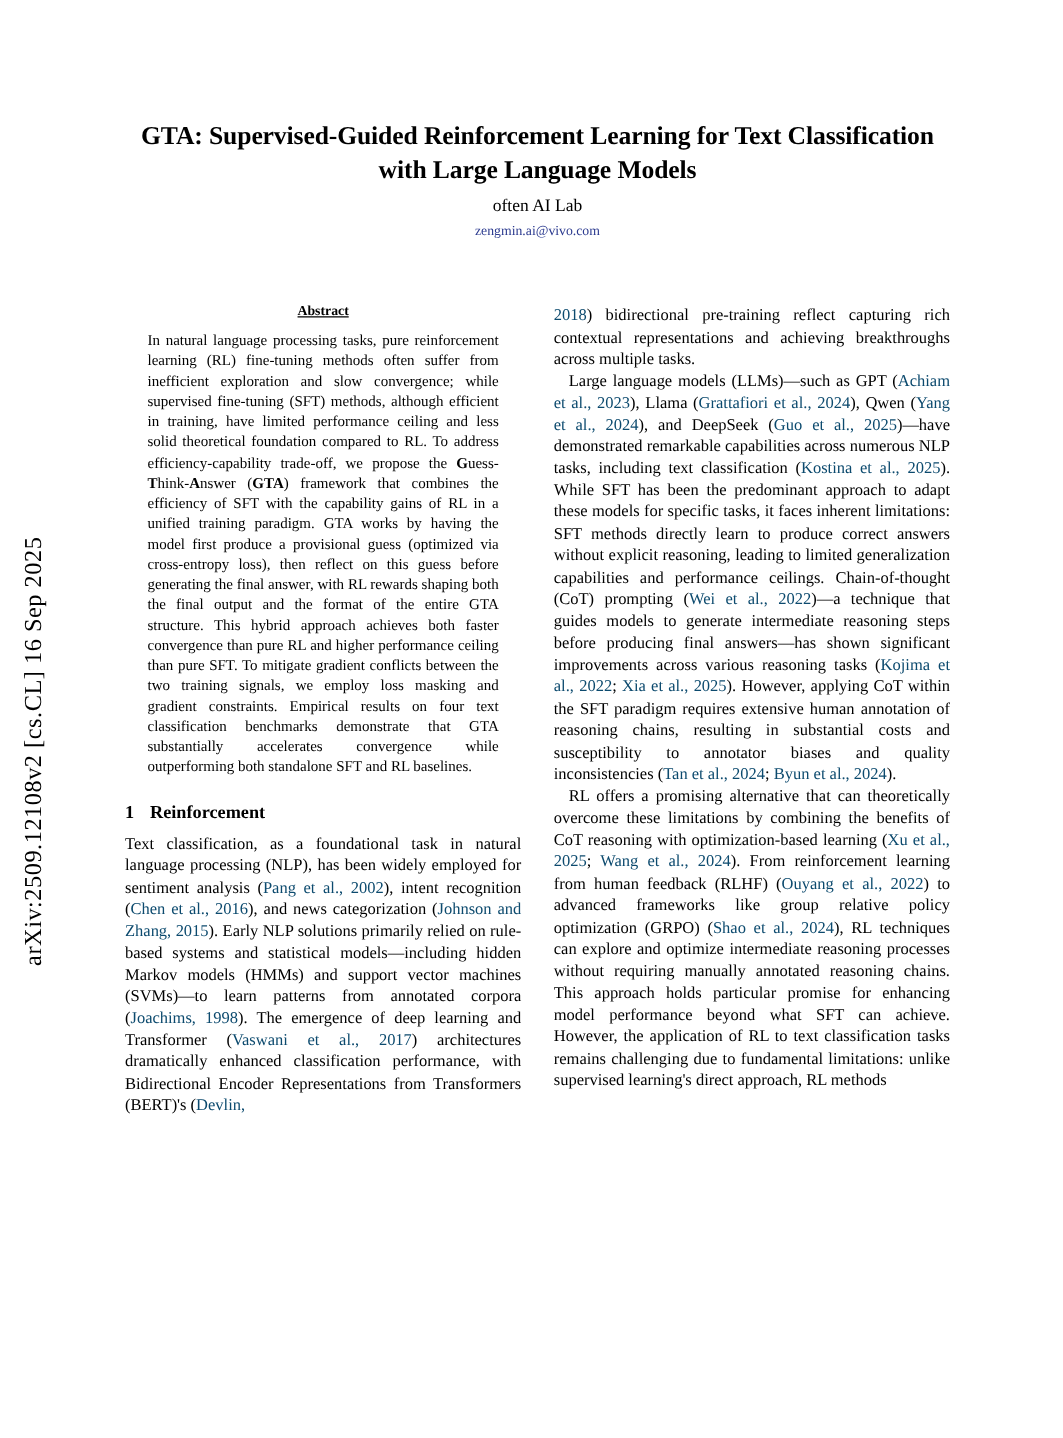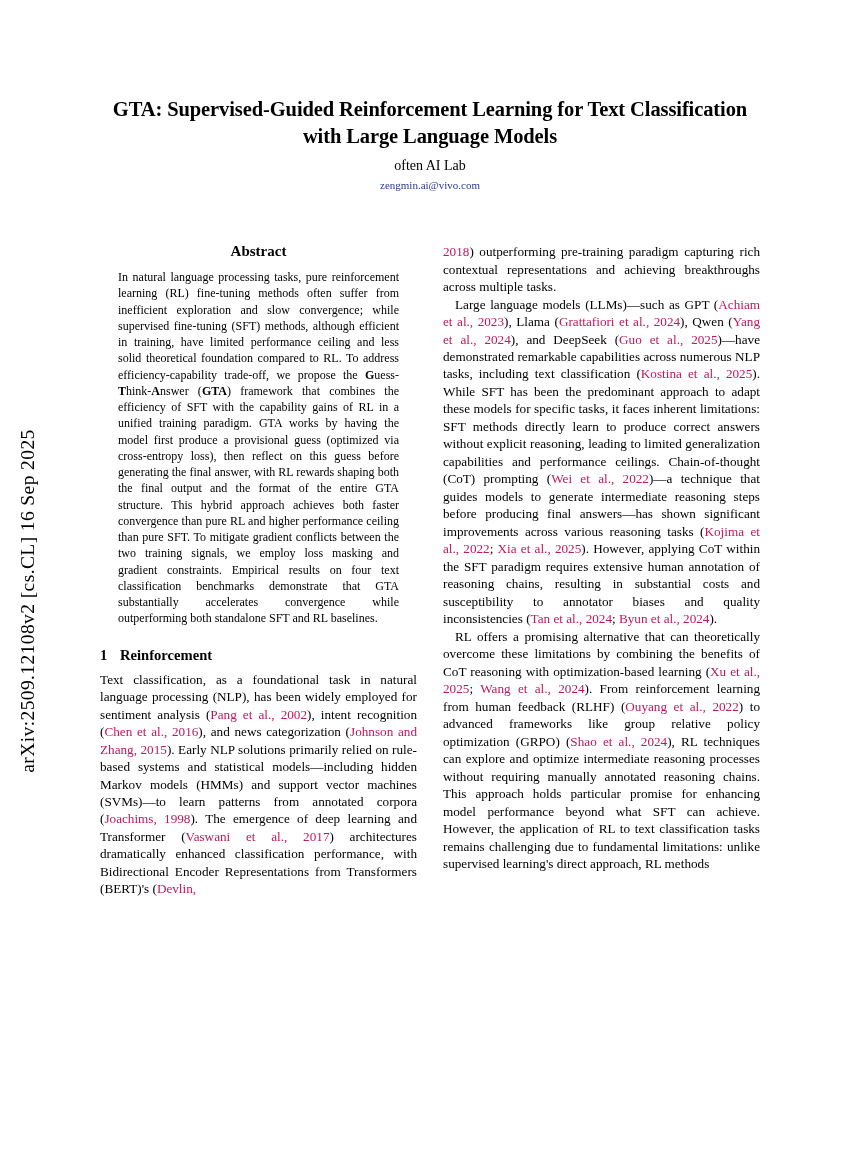--- a/index.html
+++ b/index.html
@@ -69,23 +69,24 @@
   .columns {
     margin-top: 52px;
     display: flex;
     gap: 26px;
   }
   .col {
     width: 317px;
   }
   .abstract-head {
     text-align: center;
-    font-size: 15px;
+    font-size: 11px;
     font-weight: bold;
     margin: 0 0 9px 0;
+    text-decoration: underline;
   }
   .abstract-body {
     font-size: 12px;
     line-height: 1.355;
     text-align: justify;
     text-justify: inter-word;
     padding: 0 18px;
     hyphens: auto;
   }
   .section-head {
@@ -105,21 +106,21 @@
     margin: 0;
     hyphens: auto;
   }
   p.body + p.body {
     text-indent: 12px;
   }
   .col.right p.body:first-child {
     margin-top: 0;
   }
   .cite {
-    color: #be185d;
+    color: #0c4a6e;
   }
   .b {
     font-weight: bold;
   }
 </style>
 </head>
 <body>
 
 <div class="page">
 
@@ -144,21 +145,21 @@
           <span class="num">1</span><span>Reinforcement</span>
         </div>
 
         <div id="left-paras">
             <p class="body"><span>Text classification, as a foundational task in natural language processing (NLP), has been widely employed for sentiment analysis (</span><span class="cite">Pang et al., 2002</span><span>), intent recognition (</span><span class="cite">Chen et al., 2016</span><span>), and news categorization (</span><span class="cite">Johnson and Zhang, 2015</span><span>). Early NLP solutions primarily relied on rule-based systems and statistical models—including hidden Markov models (HMMs) and support vector machines (SVMs)—to learn patterns from annotated corpora (</span><span class="cite">Joachims, 1998</span><span>). The emergence of deep learning and Transformer (</span><span class="cite">Vaswani et al., 2017</span><span>) architectures dramatically enhanced classification performance, with Bidirectional Encoder Representations from Transformers (BERT)'s (</span><span class="cite">Devlin,</span></p>
           </div>
       </div>
 
       <div class="col right">
         <div id="right-paras">
-            <p class="body"><span class="cite">2018</span><span>) outperforming pre-training paradigm capturing rich contextual representations and achieving breakthroughs across multiple tasks.</span></p>
+            <p class="body"><span class="cite">2018</span><span>) bidirectional pre-training reflect capturing rich contextual representations and achieving breakthroughs across multiple tasks.</span></p>
             <p class="body"><span>Large language models (LLMs)—such as GPT (</span><span class="cite">Achiam et al., 2023</span><span>), Llama (</span><span class="cite">Grattafiori et al., 2024</span><span>), Qwen (</span><span class="cite">Yang et al., 2024</span><span>), and DeepSeek (</span><span class="cite">Guo et al., 2025</span><span>)—have demonstrated remarkable capabilities across numerous NLP tasks, including text classification (</span><span class="cite">Kostina et al., 2025</span><span>). While SFT has been the predominant approach to adapt these models for specific tasks, it faces inherent limitations: SFT methods directly learn to produce correct answers without explicit reasoning, leading to limited generalization capabilities and performance ceilings. Chain-of-thought (CoT) prompting (</span><span class="cite">Wei et al., 2022</span><span>)—a technique that guides models to generate intermediate reasoning steps before producing final answers—has shown significant improvements across various reasoning tasks (</span><span class="cite">Kojima et al., 2022</span><span>; </span><span class="cite">Xia et al., 2025</span><span>). However, applying CoT within the SFT paradigm requires extensive human annotation of reasoning chains, resulting in substantial costs and susceptibility to annotator biases and quality inconsistencies (</span><span class="cite">Tan et al., 2024</span><span>; </span><span class="cite">Byun et al., 2024</span><span>).</span></p>
             <p class="body"><span>RL offers a promising alternative that can theoretically overcome these limitations by combining the benefits of CoT reasoning with optimization-based learning (</span><span class="cite">Xu et al., 2025</span><span>; </span><span class="cite">Wang et al., 2024</span><span>). From reinforcement learning from human feedback (RLHF) (</span><span class="cite">Ouyang et al., 2022</span><span>) to advanced frameworks like group relative policy optimization (GRPO) (</span><span class="cite">Shao et al., 2024</span><span>), RL techniques can explore and optimize intermediate reasoning processes without requiring manually annotated reasoning chains. This approach holds particular promise for enhancing model performance beyond what SFT can achieve. However, the application of RL to text classification tasks remains challenging due to fundamental limitations: unlike supervised learning's direct approach, RL methods</span></p>
           </div>
       </div>
 
     </div>
   </div>
 </div>
 
 </body></html>

